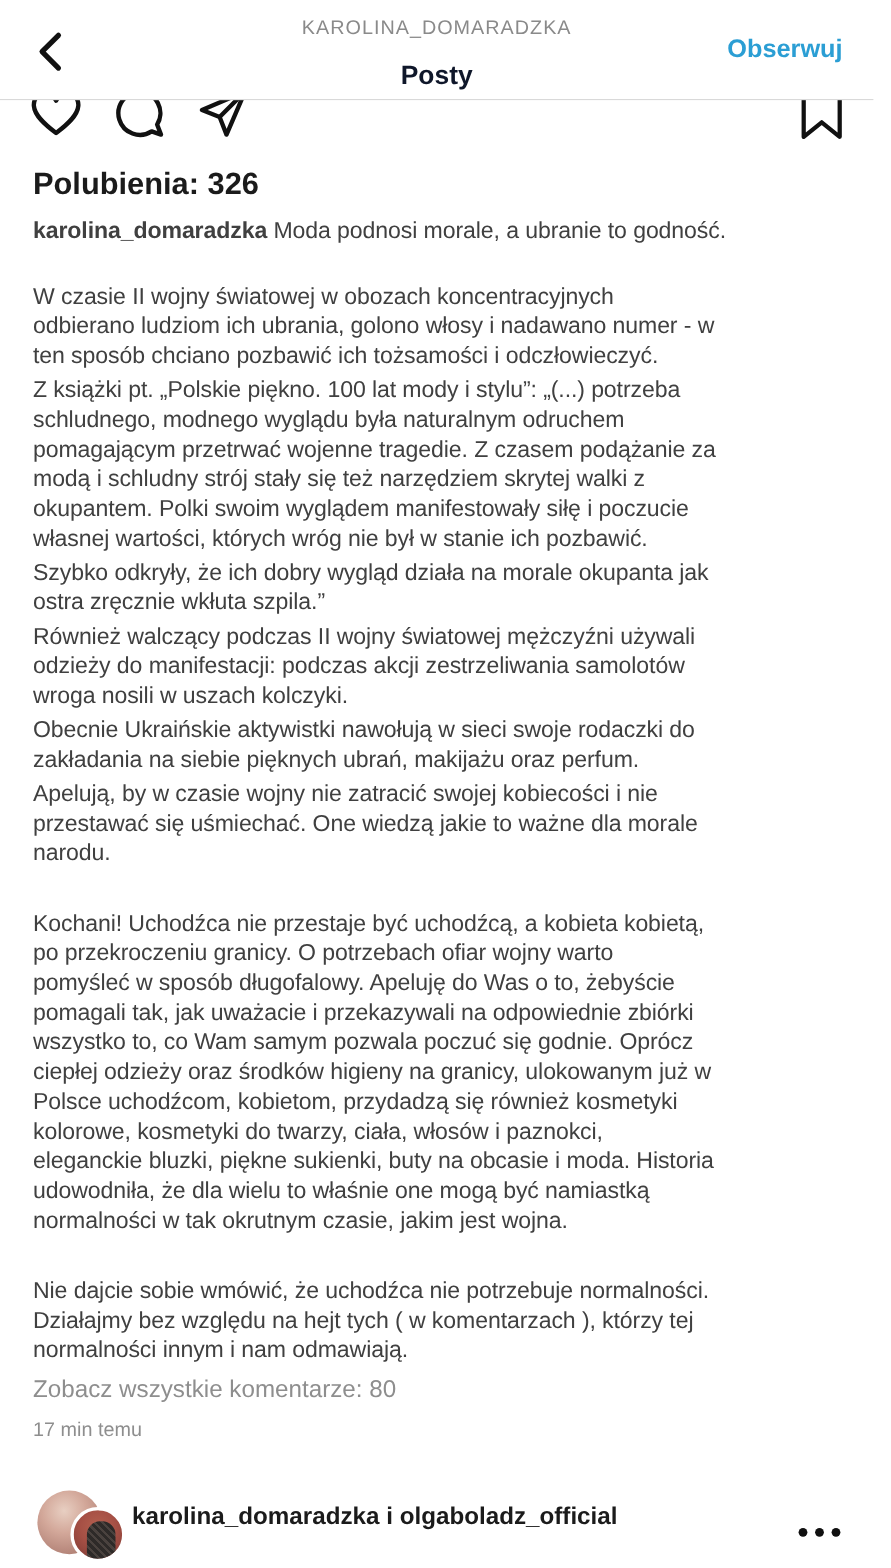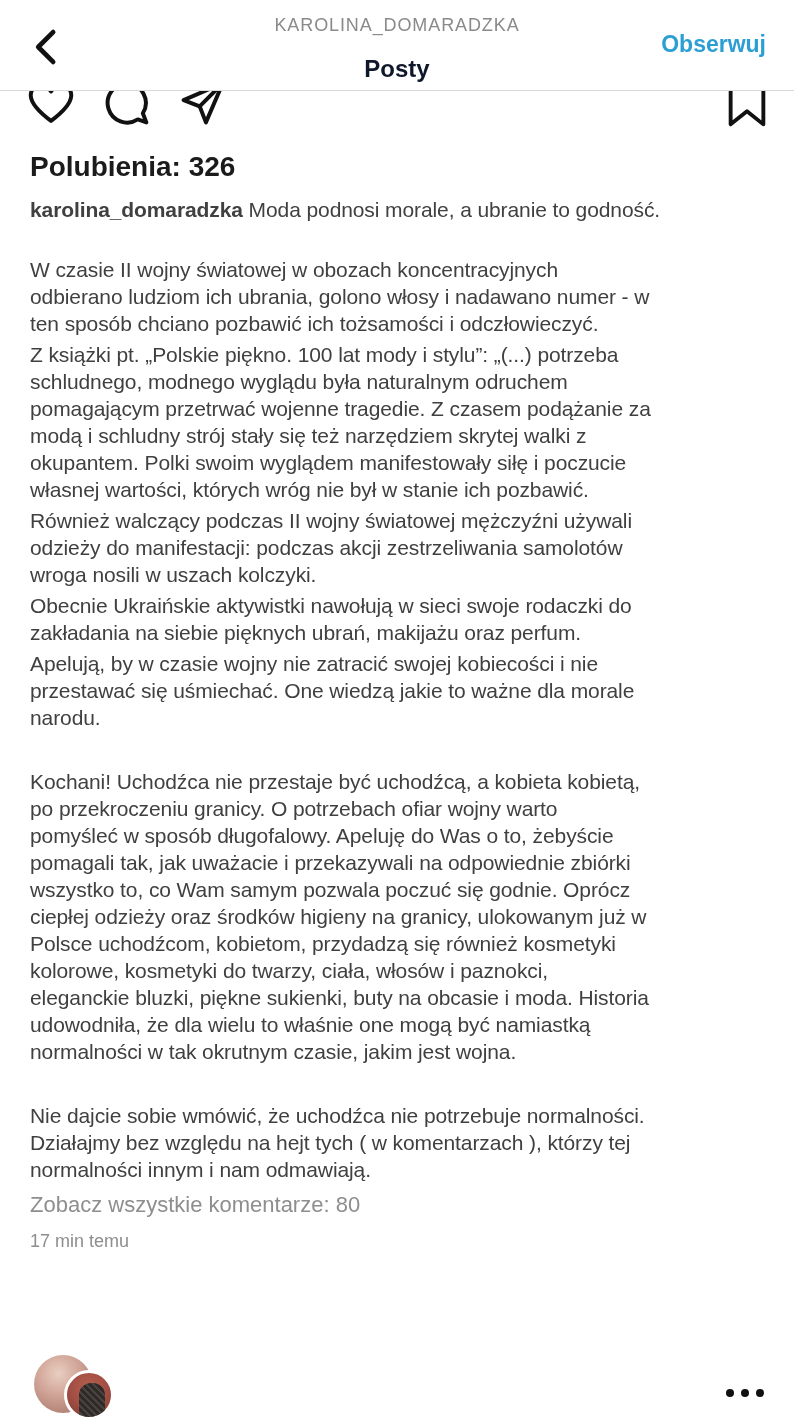--- a/index.html
+++ b/index.html
@@ -160,20 +160,22 @@
     <p class="para intro"><span class="bold-user">karolina_domaradzka</span> <span>Moda podnosi morale, a ubranie to godność.</span></p>
     <p class="para">W czasie II wojny światowej w obozach koncentracyjnych
 odbierano ludziom ich ubrania, golono włosy i nadawano numer - w
 ten sposób chciano pozbawić ich tożsamości i odczłowieczyć.</p>
     <p class="para">Z książki pt. „Polskie piękno. 100 lat mody i stylu”: „(...) potrzeba
 schludnego, modnego wyglądu była naturalnym odruchem
 pomagającym przetrwać wojenne tragedie. Z czasem podążanie za
 modą i schludny strój stały się też narzędziem skrytej walki z
 okupantem. Polki swoim wyglądem manifestowały siłę i poczucie
 własnej wartości, których wróg nie był w stanie ich pozbawić.</p>
+    <p class="para">Szybko odkryły, że ich dobry wygląd działa na morale okupanta jak
+ostra zręcznie wkłuta szpila.”</p>
     <p class="para">Również walczący podczas II wojny światowej mężczyźni używali
 odzieży do manifestacji: podczas akcji zestrzeliwania samolotów
 wroga nosili w uszach kolczyki.</p>
     <p class="para">Obecnie Ukraińskie aktywistki nawołują w sieci swoje rodaczki do
 zakładania na siebie pięknych ubrań, makijażu oraz perfum.</p>
     <p class="para">Apelują, by w czasie wojny nie zatracić swojej kobiecości i nie
 przestawać się uśmiechać. One wiedzą jakie to ważne dla morale
 narodu.</p>
     <p class="para gap-before">Kochani! Uchodźca nie przestaje być uchodźcą, a kobieta kobietą,
 po przekroczeniu granicy. O potrzebach ofiar wojny warto
@@ -195,20 +197,21 @@
   <div class="timestamp">17 min temu</div>
 
   <div class="next-post-header">
     <div class="avatars">
       <div class="avatar avatar-back"></div>
       <div class="avatar avatar-front">
         <div class="avatar-figure"></div>
       </div>
     </div>
     <div class="nph-text">
+      <div class="nph-users">karolina_domaradzka i olgaboladz_official</div>
     </div>
     <button class="more-dots">
       <span class="dot"></span>
       <span class="dot"></span>
       <span class="dot"></span>
     </button>
   </div>
 
 </div>
 

